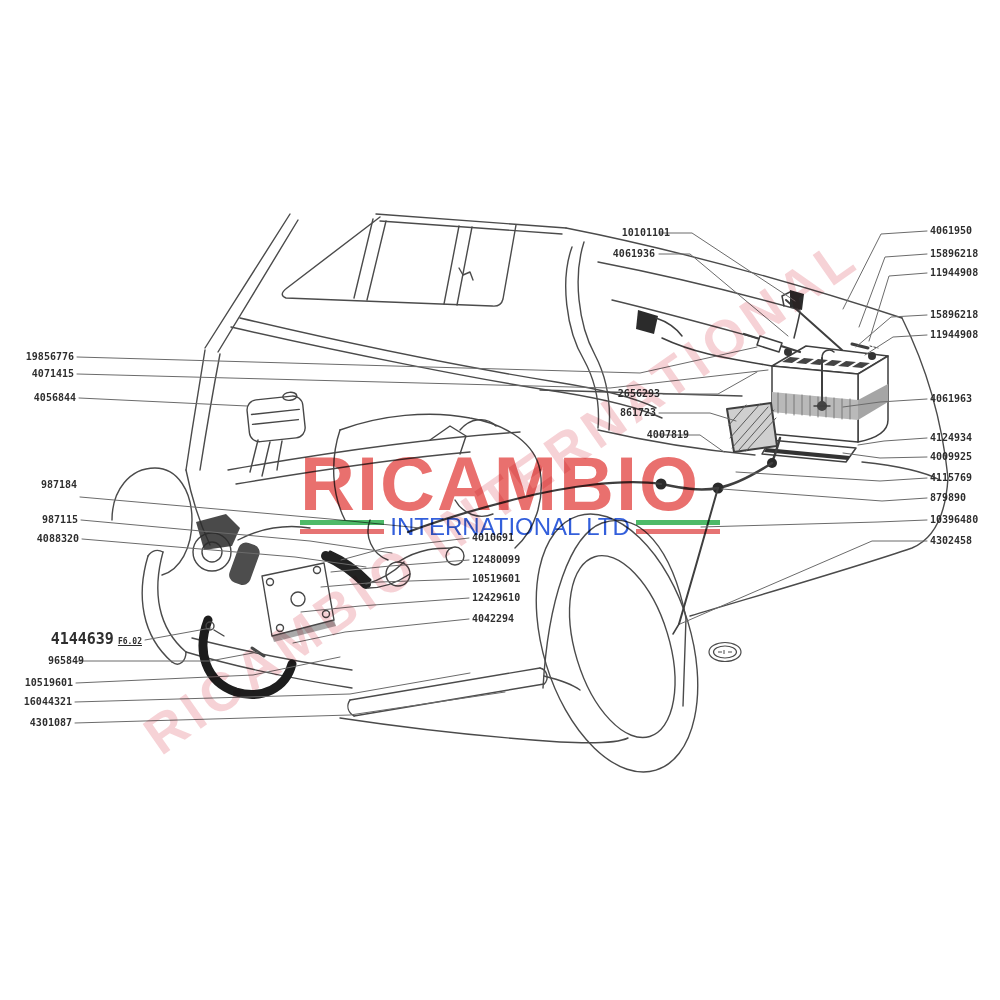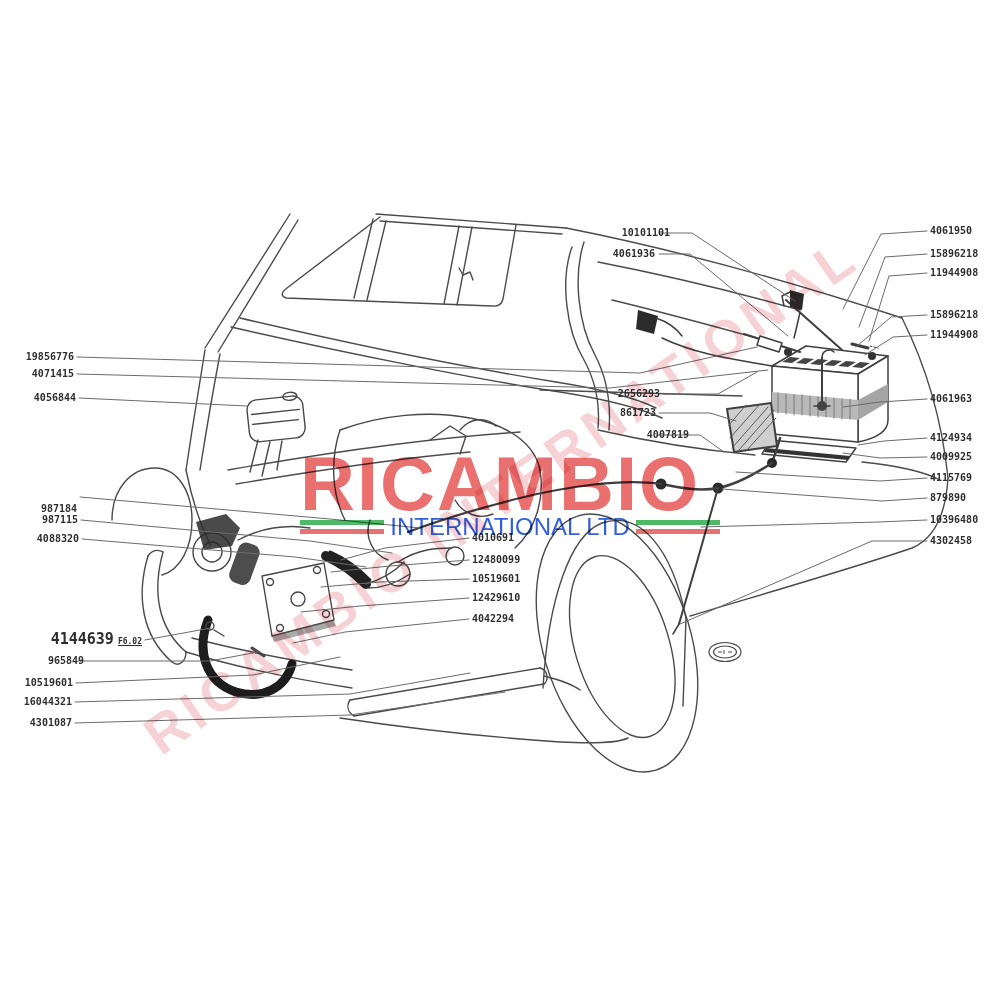--- a/index.html
+++ b/index.html
@@ -265,21 +265,21 @@
       <path d="M927,498 L882,501 L722,489"></path>
       <path d="M927,520 L878,522 L701,527"></path>
       <path d="M927,541 L872,541 L680,624"></path>
     </g>
   </svg>
 
   <span class="lbl lbl-r" style="left:74px;top:356px">19856776</span>
   <span class="lbl lbl-r" style="left:74px;top:373px">4071415</span>
   <span class="lbl lbl-r" style="left:76px;top:397px">4056844</span>
 
-  <span class="lbl lbl-r" style="left:77px;top:508px">987184</span>
+  <span class="lbl lbl-r" style="left:77px;top:484px">987184</span>
   <span class="lbl lbl-r" style="left:78px;top:519px">987115</span>
   <span class="lbl lbl-r" style="left:79px;top:538px">4088320</span>
 
   <span class="lbl lbl-r lbl-big" style="left:142px;top:639px">
     <span class="num">4144639</span><span class="suffix">F6.02</span>
   </span>
   <span class="lbl lbl-r" style="left:84px;top:660px">965849</span>
   <span class="lbl lbl-r" style="left:73px;top:682px">10519601</span>
   <span class="lbl lbl-r" style="left:72px;top:701px">16044321</span>
   <span class="lbl lbl-r" style="left:72px;top:722px">4301087</span>

